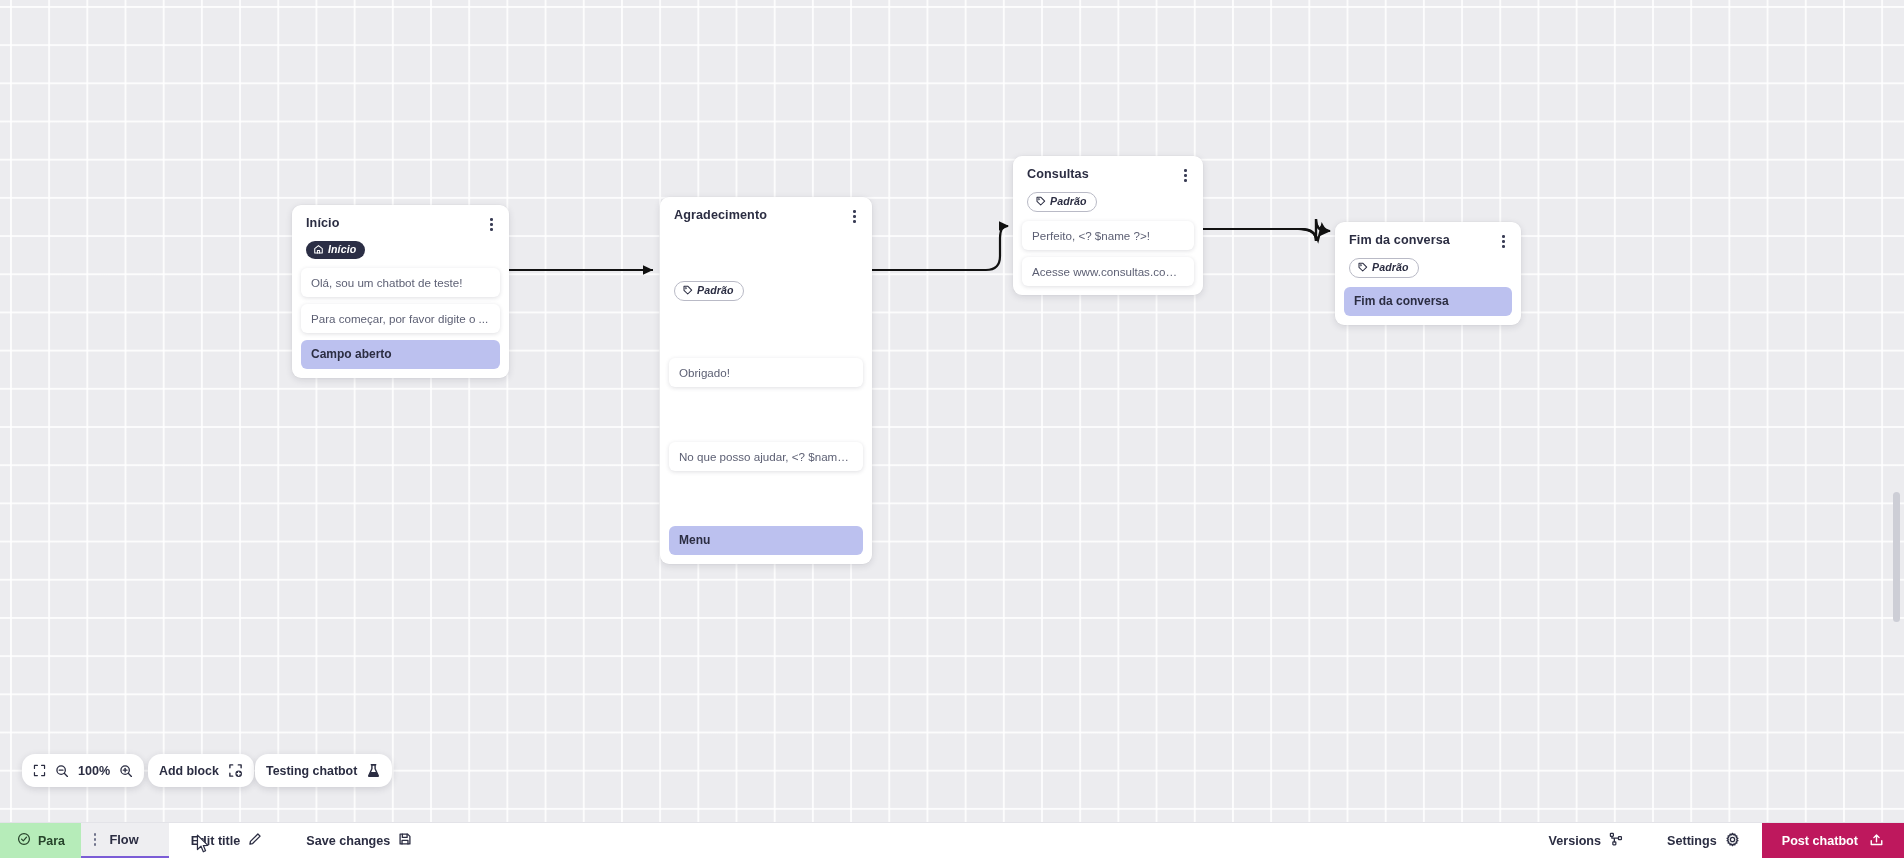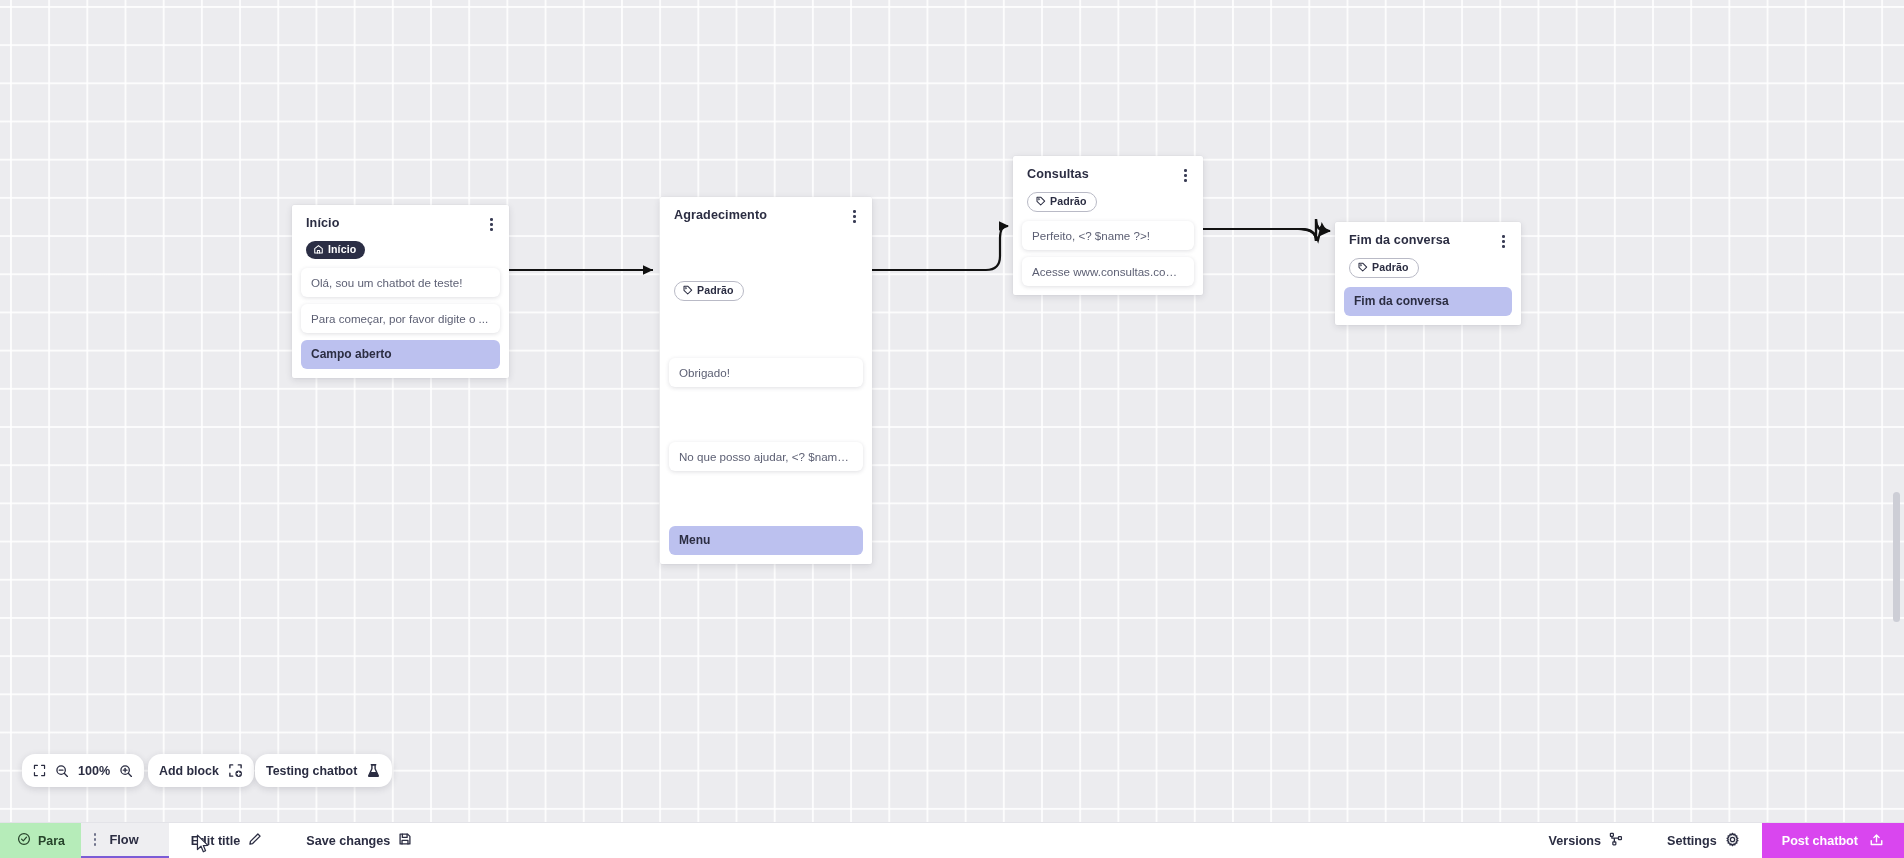--- a/index.html
+++ b/index.html
@@ -26,21 +26,21 @@
     background-position: 10px 6px, 10px 6px, 11px 7px, 11px 7px;
     overflow: hidden;
   }
 
   #edges { position: absolute; left: 0; top: 0; width: 1904px; height: 822px; pointer-events: none; }
 
   
   .node {
     position: absolute;
     background: #ffffff;
-    border-radius: 2px;
+    border-radius: 9px;
     box-shadow: 0 2px 7px rgba(40,40,60,0.13), 0 0 0 0.5px rgba(0,0,0,0.03);
     padding: 11px 9px 9px 9px;
     display: flex; flex-direction: column;
   }
   .node-head {
     display: flex; align-items: flex-start; justify-content: space-between;
     padding: 0 4px 0 5px;
   }
   .node-title {
     font-size: 12.6px; font-weight: 700; color: #2b2d42;
@@ -48,21 +48,21 @@
   }
   .kebab { display: flex; flex-direction: column; gap: 2.4px; align-items: center;
            padding: 2px 3px; cursor: pointer; }
   .kebab i { width: 2.6px; height: 2.6px; border-radius: 50%; background: #3a3d55; display: block; }
 
   .tag-row { padding: 8px 0 9px 5px; display: flex; }
   .tag {
     display: inline-flex; align-items: center; gap: 4px;
     font-size: 10.6px; font-weight: 700; letter-spacing: .1px;
     padding: 3.5px 9px 3.5px 7px; border-radius: 999px;
-    line-height: 11px; white-space: nowrap;
+    line-height: 11px; white-space: nowrap; font-style: italic;
   }
   .tag.home { background: #2b2e45; color: #ffffff; }
   .tag.default { background: #ffffff; color: #2b2d42; border: 1.2px solid #b9bac6; }
   .tag svg { display: block; }
 
   .msg {
     background: #ffffff;
     border-radius: 6px;
     box-shadow: 0 1px 4px rgba(40,40,60,0.15);
     font-size: 11.6px; color: #5c5f73;
@@ -140,21 +140,21 @@
   }
   .tab-flow .kebab i { background: #6f728a; }
 
   .bb-item {
     display: flex; align-items: center; gap: 8px;
     padding: 0 22px;
     font-size: 12.6px; font-weight: 700; color: #2b2d42;
     white-space: nowrap;
   }
   .bb-item.post {
-    background: #d946ef; color: #ffffff;
+    background: #be185d; color: #ffffff;
     padding: 0 20px; gap: 11px;
   }
 
   .cursor-arrow { position: absolute; left: 115px; bottom: 2px; width: 14px; height: 20px; }
 
   svg .st { fill: none; stroke: #2b2d42; stroke-width: 1.5px;
             stroke-linecap: round; stroke-linejoin: round; }
   svg .stw { fill: none; stroke: #ffffff; stroke-width: 1.5px;
              stroke-linecap: round; stroke-linejoin: round; }
 </style>

